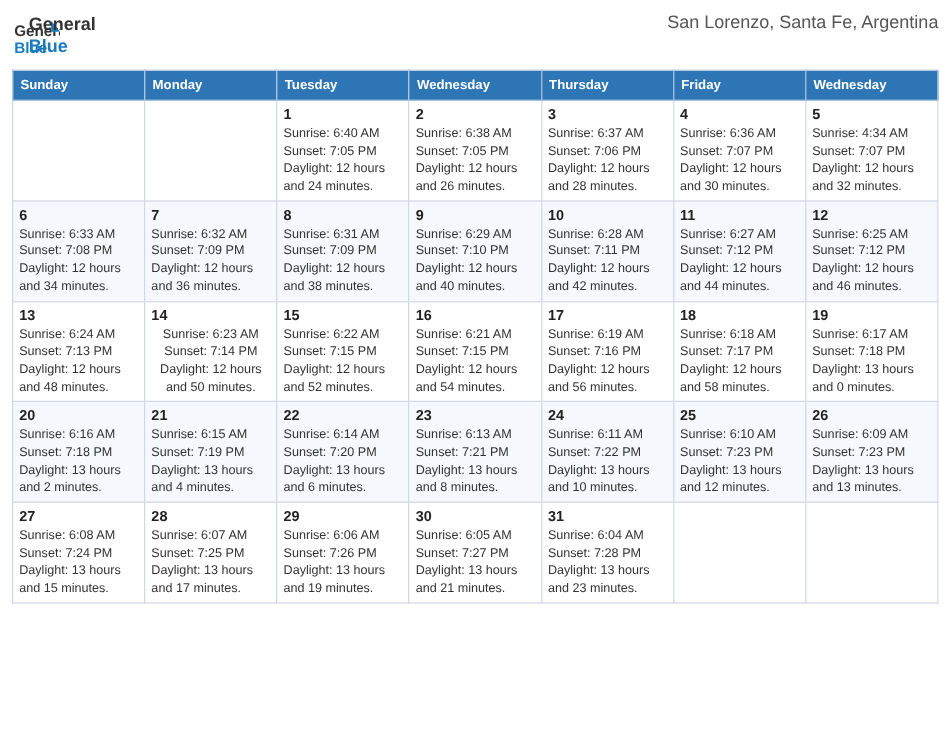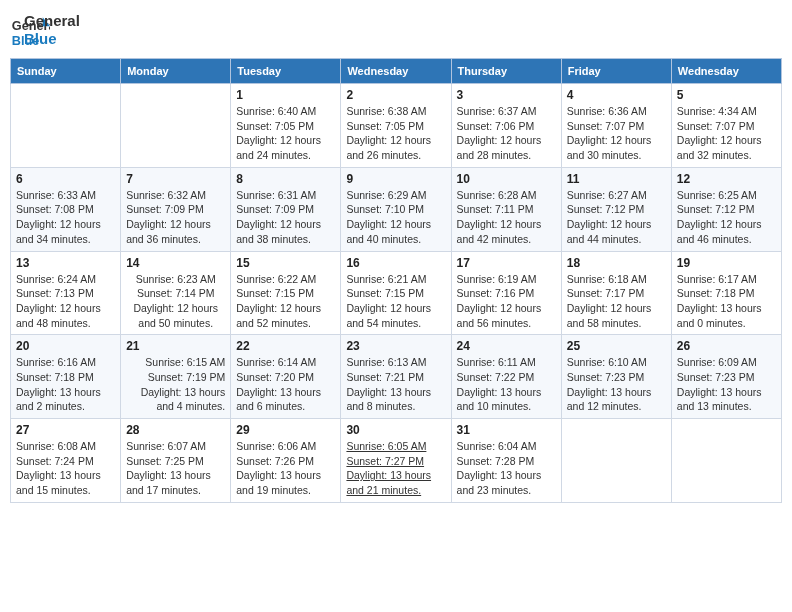--- a/index.html
+++ b/index.html
@@ -92,20 +92,21 @@
       <text x="2" y="22" font-size="14" font-weight="bold" fill="#333" font-family="Arial">General</text>
       <text x="2" y="38" font-size="14" font-weight="bold" fill="#1a7bbf" font-family="Arial">Blue</text>
       <polygon points="36,8 44,18 36,18" fill="#1a7bbf"></polygon>
     </svg>
     <div style="display:flex;flex-direction:column;line-height:1.2;margin-left:-30px;">
       <span style="color:#333;font-size:15px;font-weight:bold;">General</span>
       <span style="color:#1a7bbf;font-size:15px;font-weight:bold;">Blue</span>
     </div>
   </div>
   <div class="title-block">
+    <div class="location-title">San Lorenzo, Santa Fe, Argentina</div>
   </div>
 </div>
 
 <table class="calendar">
   <thead>
     <tr>
     <th>Sunday</th>
         <th>Monday</th>
         <th>Tuesday</th>
         <th>Wednesday</th>
@@ -239,21 +240,21 @@
       </tr>
       <tr>
         <td>
           <div class="day-number">20</div>
           <div class="day-info" style="white-space: pre-line;">Sunrise: 6:16 AM
 Sunset: 7:18 PM
 Daylight: 13 hours and 2 minutes.</div>
         </td>
         <td>
           <div class="day-number">21</div>
-          <div class="day-info" style="white-space: pre-line; text-align: right;">Sunrise: 6:15 AM
+          <div class="day-info" style="white-space: pre-line;">Sunrise: 6:15 AM
 Sunset: 7:19 PM
 Daylight: 13 hours and 4 minutes.</div>
         </td>
         <td>
           <div class="day-number">22</div>
           <div class="day-info" style="white-space: pre-line;">Sunrise: 6:14 AM
 Sunset: 7:20 PM
 Daylight: 13 hours and 6 minutes.</div>
         </td>
         <td>
@@ -295,21 +296,21 @@
 Daylight: 13 hours and 17 minutes.</div>
         </td>
         <td>
           <div class="day-number">29</div>
           <div class="day-info" style="white-space: pre-line;">Sunrise: 6:06 AM
 Sunset: 7:26 PM
 Daylight: 13 hours and 19 minutes.</div>
         </td>
         <td>
           <div class="day-number">30</div>
-          <div class="day-info" style="white-space: pre-line; text-decoration: underline;">Sunrise: 6:05 AM
+          <div class="day-info" style="white-space: pre-line;">Sunrise: 6:05 AM
 Sunset: 7:27 PM
 Daylight: 13 hours and 21 minutes.</div>
         </td>
         <td>
           <div class="day-number">31</div>
           <div class="day-info" style="white-space: pre-line;">Sunrise: 6:04 AM
 Sunset: 7:28 PM
 Daylight: 13 hours and 23 minutes.</div>
         </td>
         <td class="empty-cell"></td>

